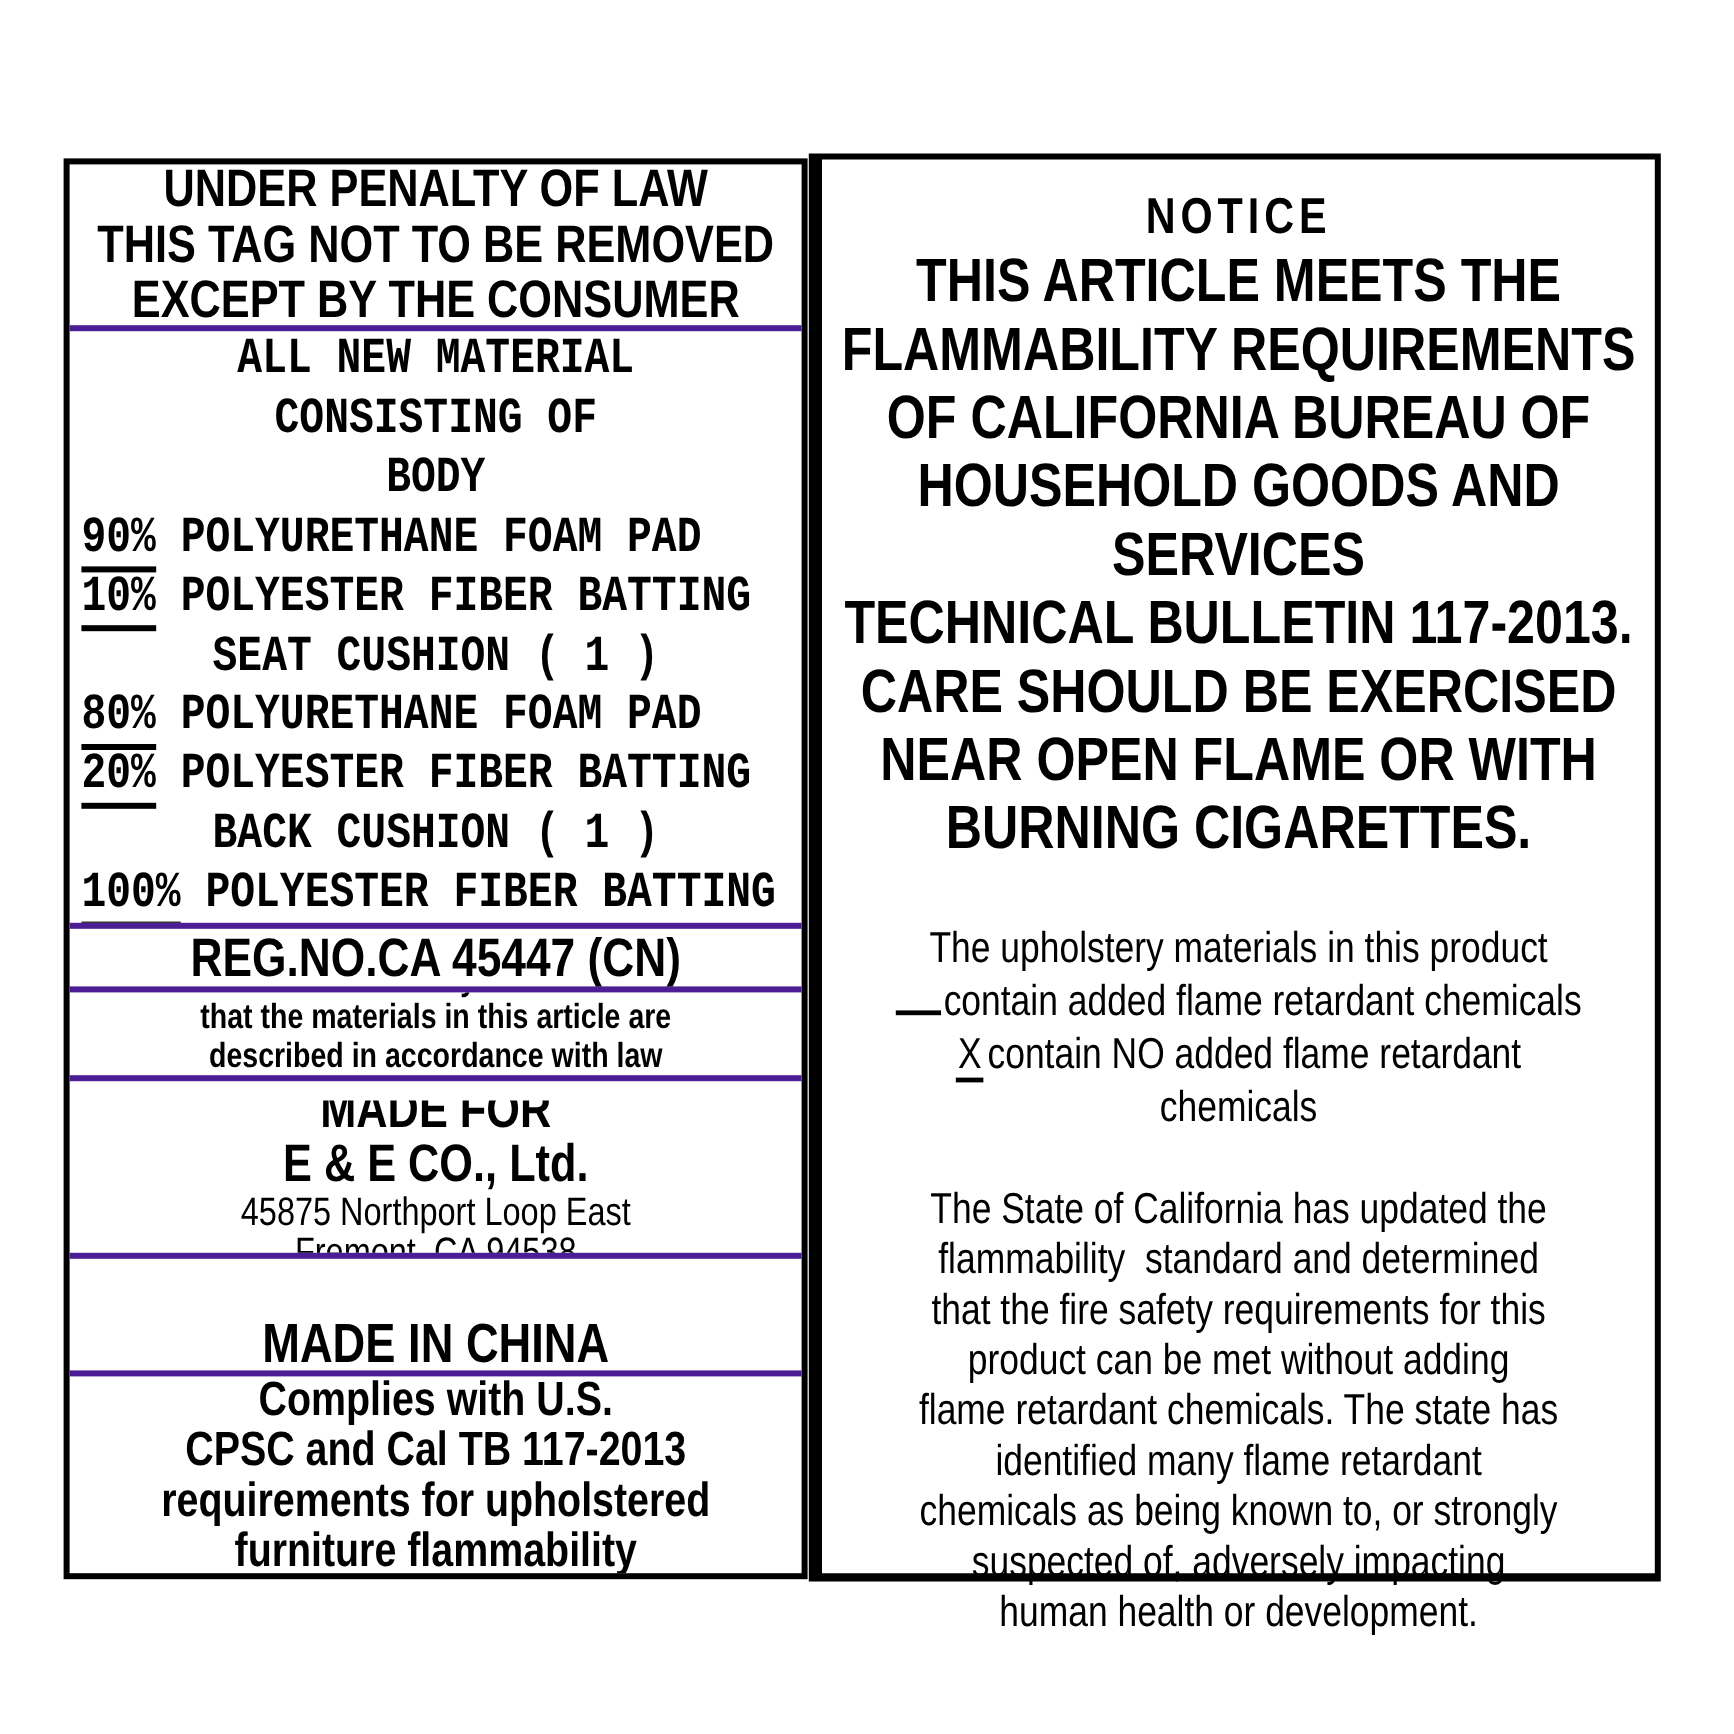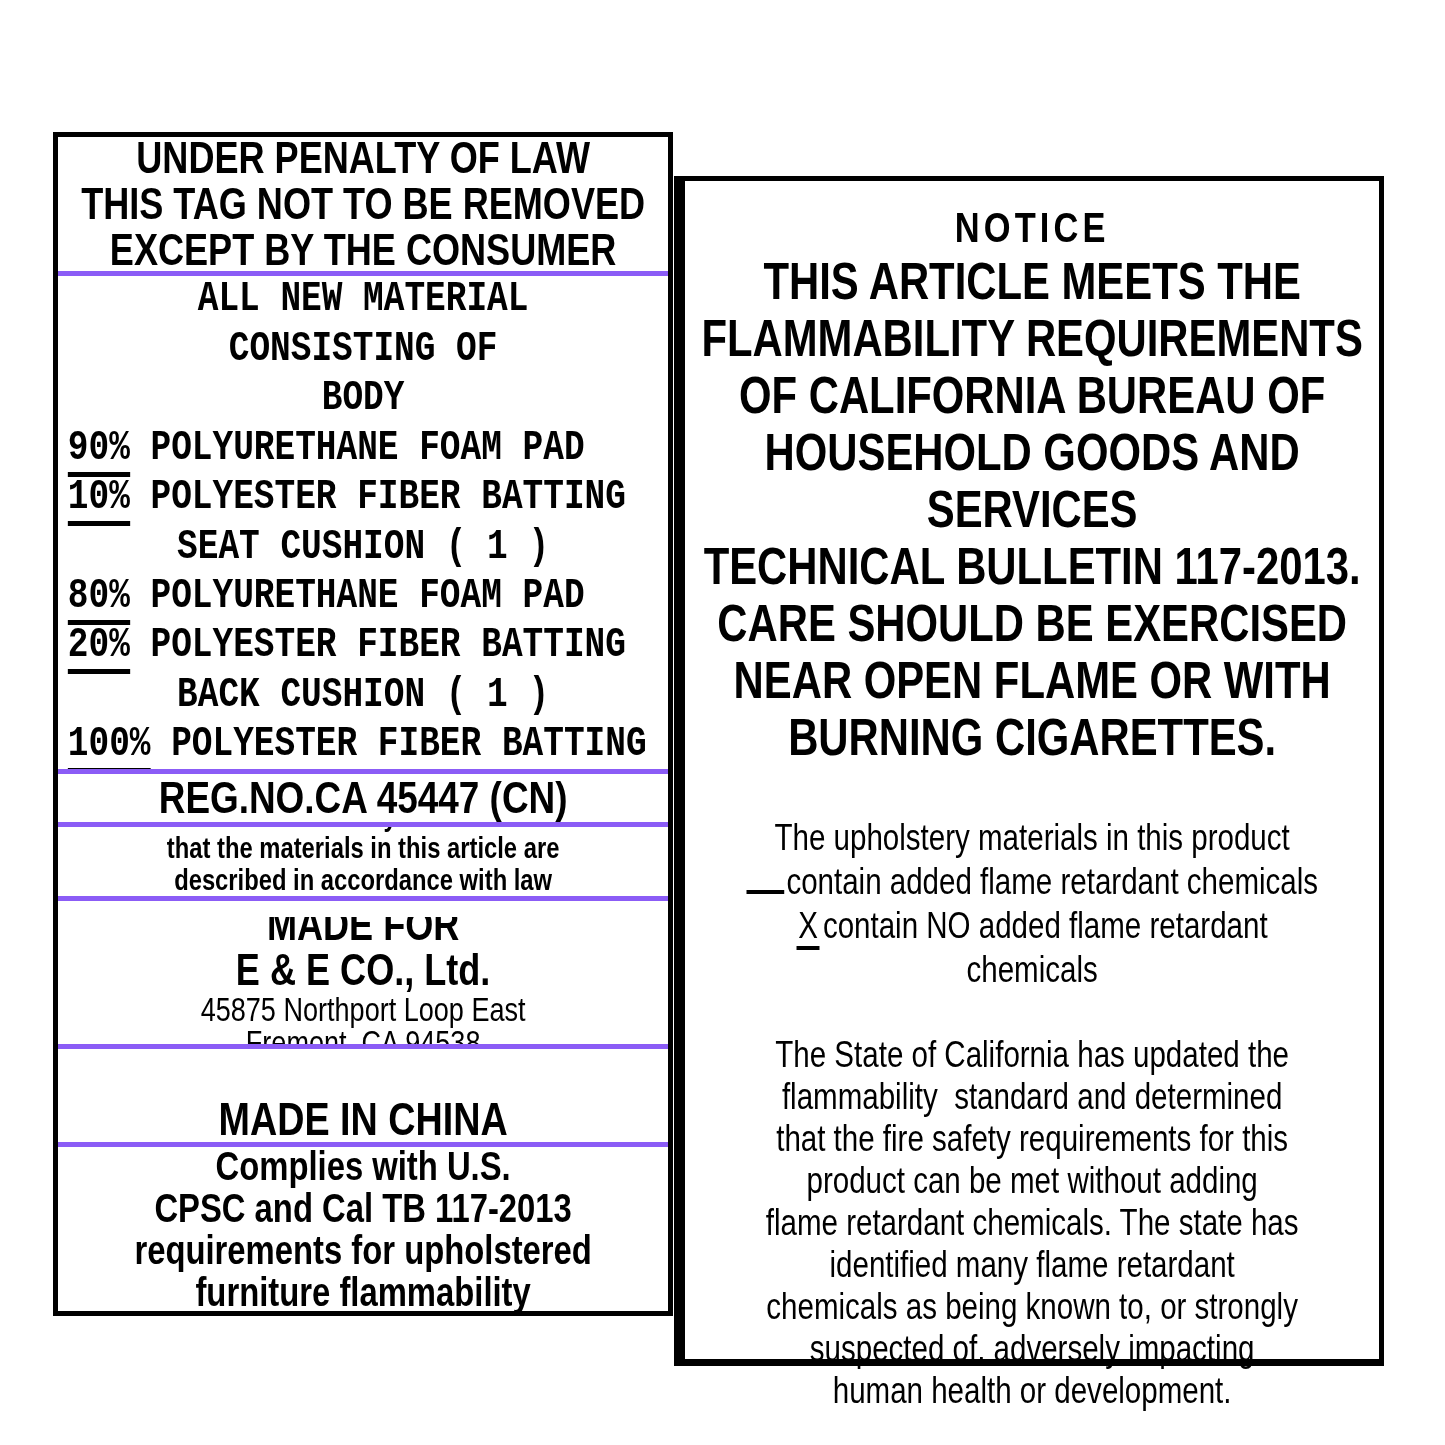--- a/index.html
+++ b/index.html
@@ -28,25 +28,24 @@
     flex-direction: column;
   }
   #right-panel {
     left: 674px;
     top: 128px;
     width: 710px;
     height: 1190px;
     border: 5px solid #000;
     border-left-width: 11px;
     border-bottom-width: 7px;
-    margin-top: 48px;
   }
   .section {
     box-sizing: border-box;
-    border-bottom: 5px solid #8b5cf6;
+    border-bottom: 5px solid #4c1d95;
     display: flex;
     flex-direction: column;
     justify-content: center;
     overflow: hidden;
   }
   .section:last-child { border-bottom: none; }
   
   .cx {
     width: 122%;
     transform: scaleX(0.82);

